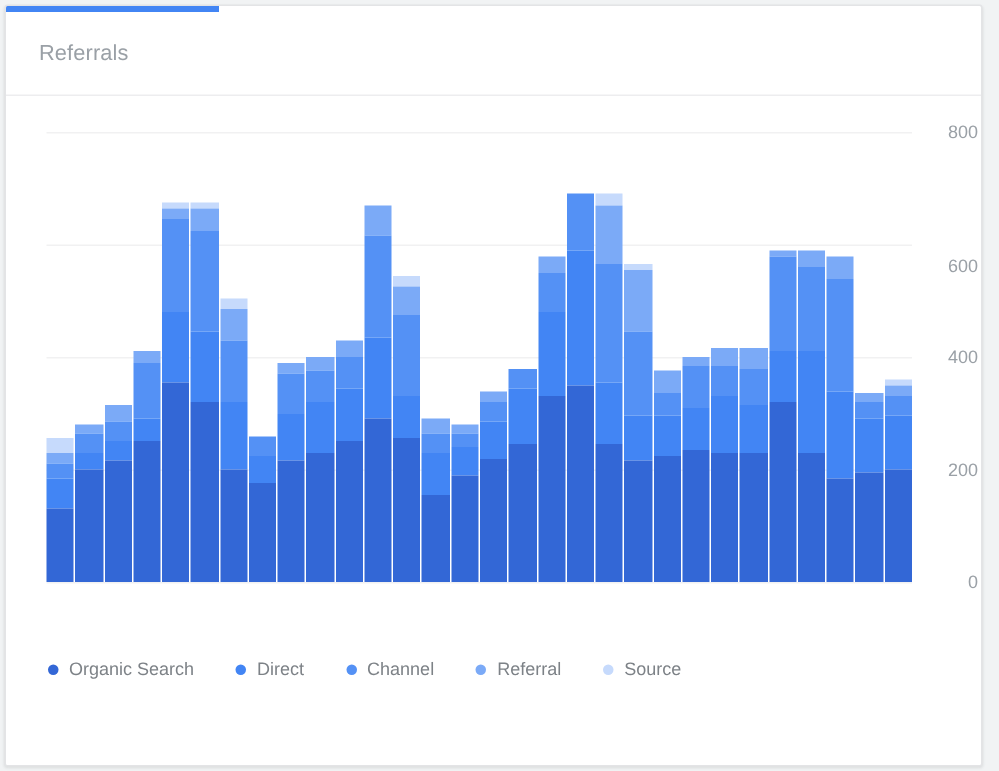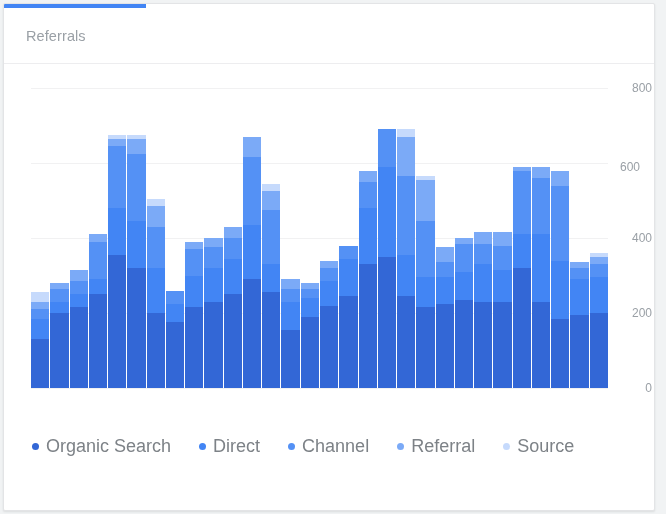--- a/index.html
+++ b/index.html
@@ -105,21 +105,21 @@
     left: 0; top: 424px;
     width: 652px; height: 36px;
     display: flex; align-items: center;
     padding-left: 28px;
   }
   .lg-item { display: flex; align-items: center; margin-right: 28px; }
   .lg-dot {
     width: 7px; height: 7px; border-radius: 50%;
     margin-right: 7px;
   }
-  .lg-label { font-size: 18px; color: #7d8287; white-space: nowrap; }
+  .lg-label { font-size: 12px; color: #7d8287; white-space: nowrap; }
   
   #footer {
     position: absolute;
     left: 0; bottom: 0;
     width: 652px; height: 52px;
     border-top: 1px solid #ededef;
     display: flex; align-items: center;
     justify-content: space-between;
     padding: 0 22px 0 28px;
   }
@@ -349,21 +349,21 @@
             <div class="seg" style="height: 13.125px; background: rgb(84, 145, 245);"></div>
             <div class="seg" style="height: 35.625px; background: rgb(66, 133, 244);"></div>
             <div class="seg" style="height: 75px; background: rgb(51, 103, 214);"></div>
           </div>
         </div>
     </div>
     <div id="yticks">
         <div class="ytick" style="top: 323px; right: 4px;">0</div>
         <div class="ytick" style="top: 248px; right: 4px;">200</div>
         <div class="ytick" style="top: 173px; right: 4px;">400</div>
-        <div class="ytick" style="top: 102px; right: 4px; text-align: center;">600</div>
+        <div class="ytick" style="top: 112px; right: 4px;">600</div>
         <div class="ytick" style="top: 23px; right: 4px;">800</div>
       </div>
   </div>
 
   <div id="legend">
       <div class="lg-item">
         <span class="lg-dot" style="background: rgb(51, 103, 214);"></span>
         <span class="lg-label">Organic Search</span>
       </div>
       <div class="lg-item">

